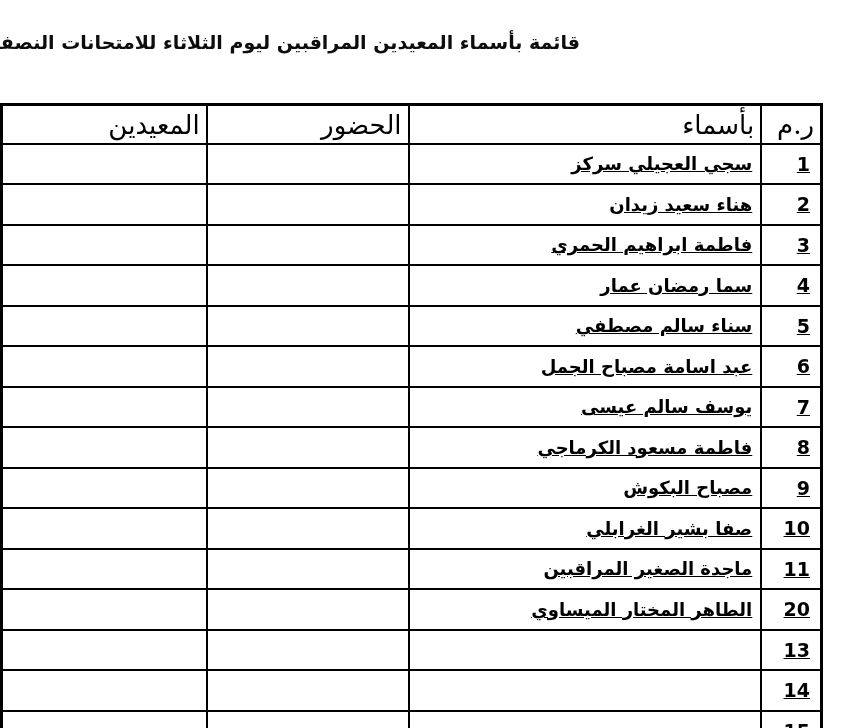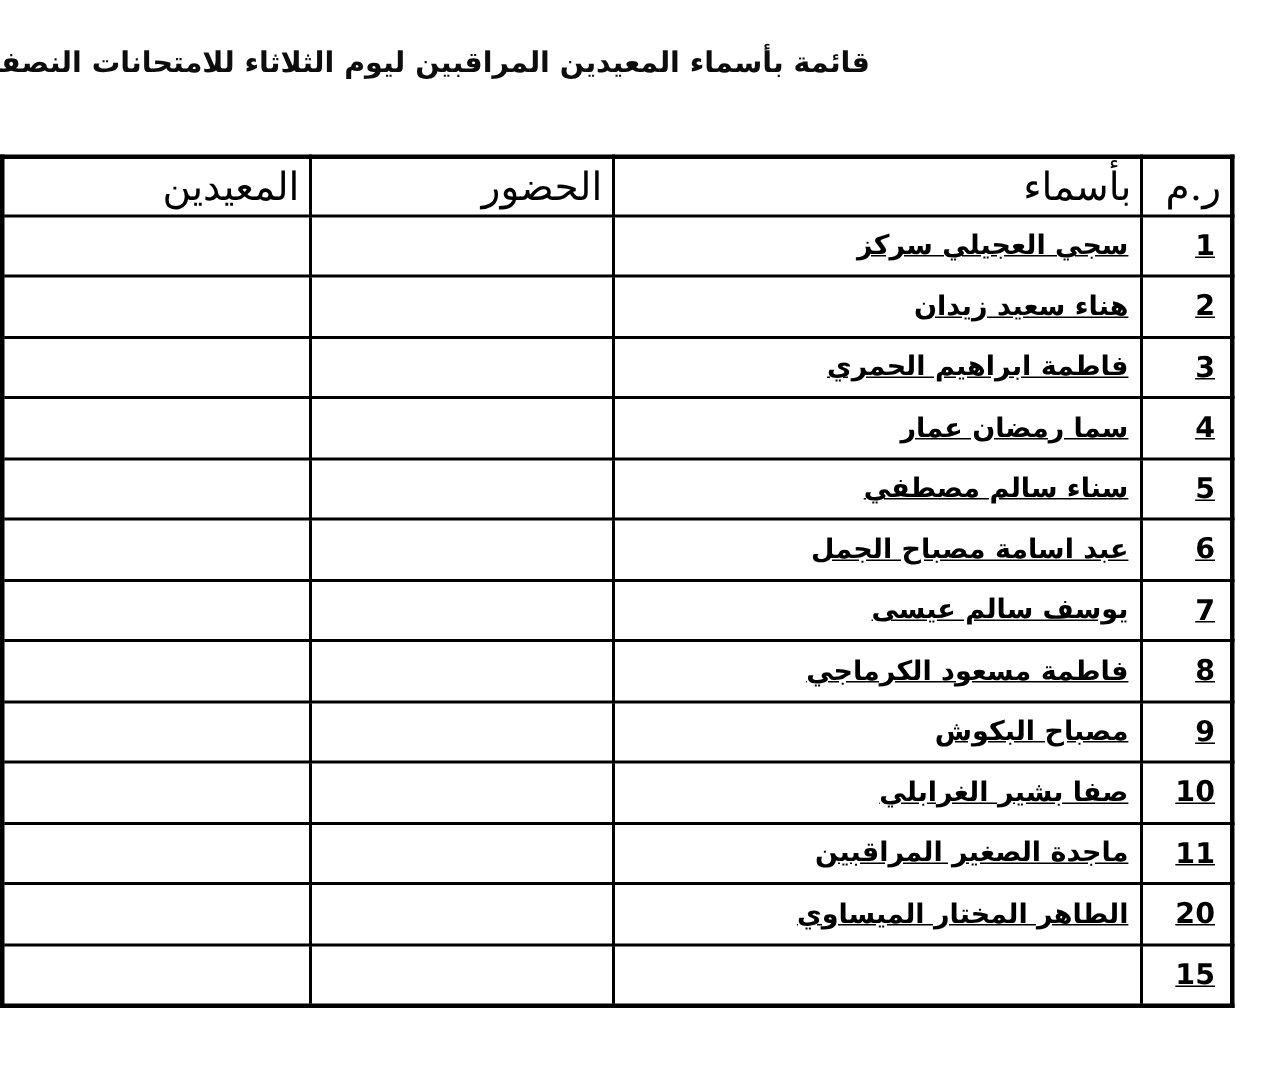--- a/index.html
+++ b/index.html
@@ -163,20 +163,32 @@
           <td class="cell-attendance"></td>
           <td class="cell-departure"></td>
         </tr>
         <tr>
           <td class="cell-serial">20</td>
           <td class="cell-name">الطاهر المختار الميساوي</td>
           <td class="cell-attendance"></td>
           <td class="cell-departure"></td>
         </tr>
         <tr>
+          <td class="cell-serial">13</td>
+          <td class="cell-name"></td>
+          <td class="cell-attendance"></td>
+          <td class="cell-departure"></td>
+        </tr>
+        <tr>
+          <td class="cell-serial">14</td>
+          <td class="cell-name"></td>
+          <td class="cell-attendance"></td>
+          <td class="cell-departure"></td>
+        </tr>
+        <tr>
           <td class="cell-serial">15</td>
           <td class="cell-name"></td>
           <td class="cell-attendance"></td>
           <td class="cell-departure"></td>
         </tr>
       </tbody>
   </table>
 
 </div>
 

